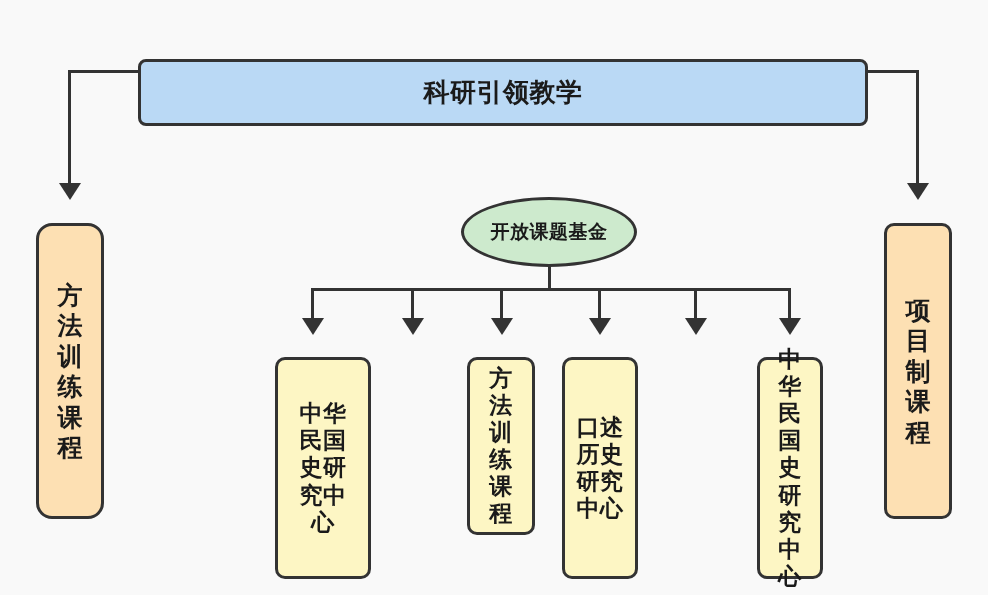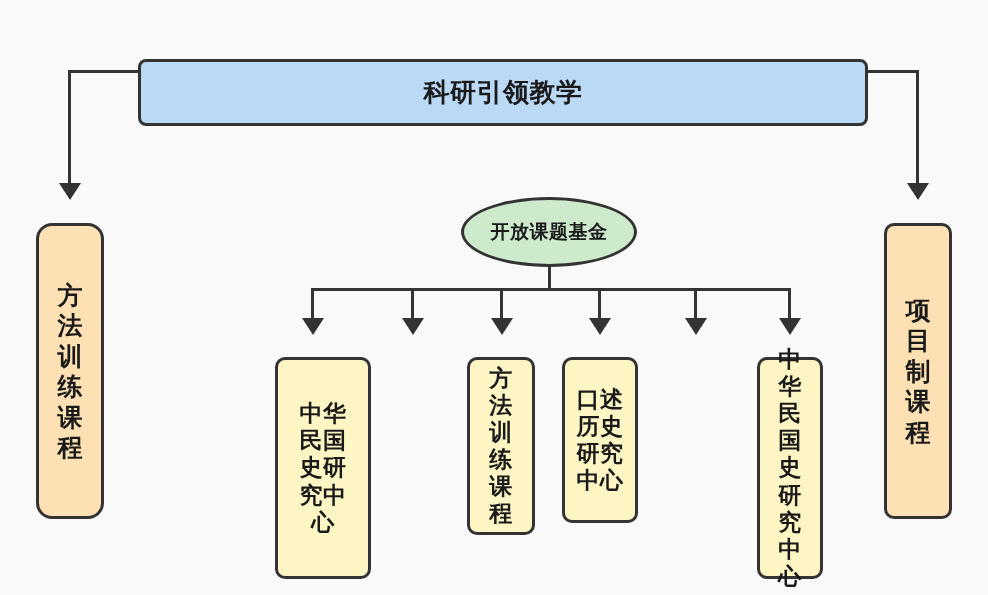--- a/index.html
+++ b/index.html
@@ -155,21 +155,21 @@
 
   <div class="node rounded inst-node w2" style="left:275px; top:335px; width:96px; height:222px;">
     <span class="vtext">中华民国史研究中心</span>
   </div>
 
 
   <div class="node rounded inst-node w1" style="left:467px; top:335px; width:68px; height:178px;">
     <span class="vtext">方法训练课程</span>
   </div>
 
-  <div class="node rounded inst-node w2" style="left:562px; top:335px; width:76px; height:166px;">
+  <div class="node rounded inst-node w2" style="left:562px; top:335px; width:76px; height:222px;">
     <span class="vtext">口述历史研究中心</span>
   </div>
 
 
   <div class="node rounded inst-node w1" style="left:757px; top:335px; width:66px; height:222px;">
     <span class="vtext">中华民国史研究中心</span>
   </div>
 
 </div>
 

